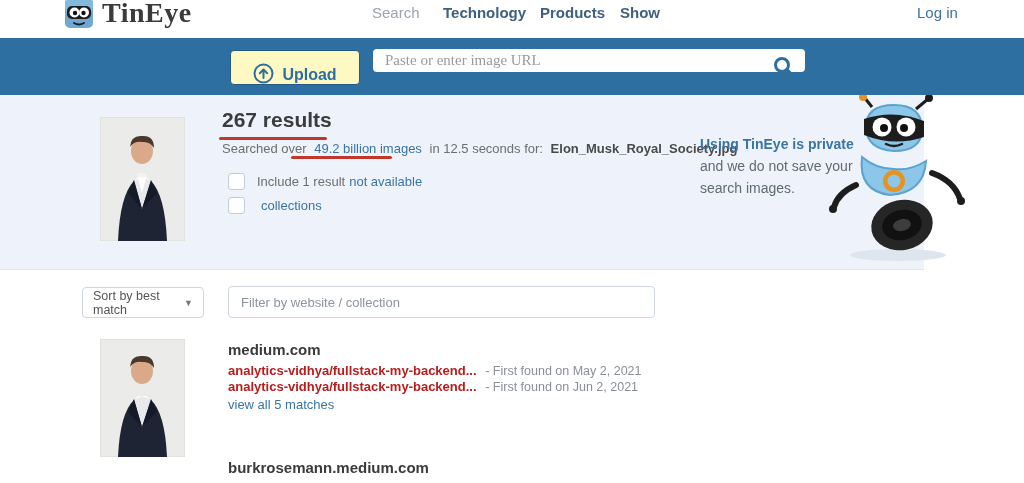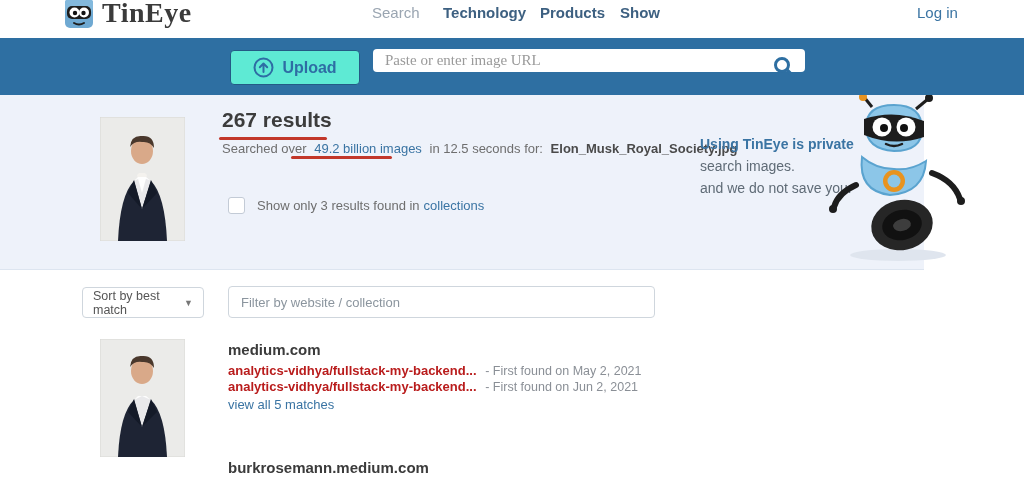--- a/index.html
+++ b/index.html
@@ -15,21 +15,21 @@
   .navlink { position:absolute; top:4px; font-size:15px; font-weight:700; color:#3d6081; text-decoration:none; cursor:pointer; }
   .navlink.muted { color:#9aa5b1; font-weight:400; }
   .nav-search { left:372px; }
   .nav-technology { left:443px;text-align:center; }
   .nav-products { left:540px; }
   .nav-about { left:620px; }
   .nav-login { left:917px; color:#3a74a3; font-weight:400; }
 
   
   .bluebar { position:absolute; top:38px; left:0; width:1024px; height:57px; background:#2e6fa2; }
-  .upload-btn { position:absolute; left:230px; top:12px; width:130px; height:35px; background:#5eead4; border:1px solid #245a85; border-radius:4px; display:flex; align-items:center; justify-content:center; cursor:pointer; }
+  .upload-btn { position:absolute; left:230px; top:12px; width:130px; height:35px; background:#fef9c3; border:1px solid #245a85; border-radius:4px; display:flex; align-items:flex-end; justify-content:center; cursor:pointer; }
   .upload-btn span.lbl { color:#2e6da4; font-size:16px; font-weight:700; margin-left:8px; }
   .url-input { position:absolute; left:373px; top:11px; width:432px; height:23px; background:#fff; border:none; border-radius:4px; padding:0 40px 0 12px; font-size:15px; color:#333; font-family:Liberation Serif, serif; }
   .url-input::placeholder { color:#9a9a9a; }
   .search-btn { position:absolute; left:768px; top:17px; width:32px; height:26px; background:transparent; border:none; cursor:pointer; }
 
   
   .hero { position:absolute; top:95px; left:0; width:924px; height:175px; background:#eef2fa; border-bottom:1px solid #dde5f0; }
   .query-thumb { position:absolute; left:100px; top:22px; width:85px; height:124px; }
   .result-count { position:absolute; left:222px; top:13px; font-size:21px; font-weight:700; color:#3c3c3c; }
   .red-line { position:absolute; background:#c2372a; height:3px; border-radius:2px; }
@@ -127,30 +127,34 @@
     <div class="red-line red-line-1"></div>
     <div class="red-line red-line-2"></div>
 
     <div class="searched-line">
       <span>Searched over</span>
       <span class="blue-link">49.2 billion images</span>
       <span>in 12.5 seconds for:</span>
       <span class="bold-dark">Elon_Musk_Royal_Society.jpg</span>
     </div>
 
+    <div class="chk-row chk-row-1">
+      <div class="checkbox"></div>
+      <span>Include 1 result</span>
+      <span class="blue-link">not available</span>
+    </div>
     <div class="chk-row chk-row-2">
       <div class="checkbox"></div>
-      <span>Show only 3 results found in</span>
       <span class="blue-link">collections</span>
     </div>
 
     <div class="privacy">
       <div class="p-bold">Using TinEye is private</div>
+      <div>and we do not save your</div>
       <div>search images.</div>
-      <div>and we do not save your</div>
     </div>
 
     <svg class="robot" viewBox="0 0 140 170">
       <ellipse cx="70" cy="160" rx="48" ry="6" fill="#dfe5ee"></ellipse>
       <ellipse cx="74" cy="130" rx="31" ry="25" fill="#262626" transform="rotate(-12 74 130)"></ellipse>
       <ellipse cx="74" cy="130" rx="20" ry="15" fill="#111" transform="rotate(-12 74 130)"></ellipse>
       <ellipse cx="74" cy="130" rx="9" ry="6" fill="#3d3d3d" transform="rotate(-12 74 130)"></ellipse>
       <path d="M28 90 Q10 98 6 112" stroke="#1d1d1d" stroke-width="6" fill="none" stroke-linecap="round"></path>
       <circle cx="5" cy="114" r="4" fill="#1d1d1d"></circle>
       <path d="M104 78 Q126 86 132 104" stroke="#1d1d1d" stroke-width="6" fill="none" stroke-linecap="round"></path>

